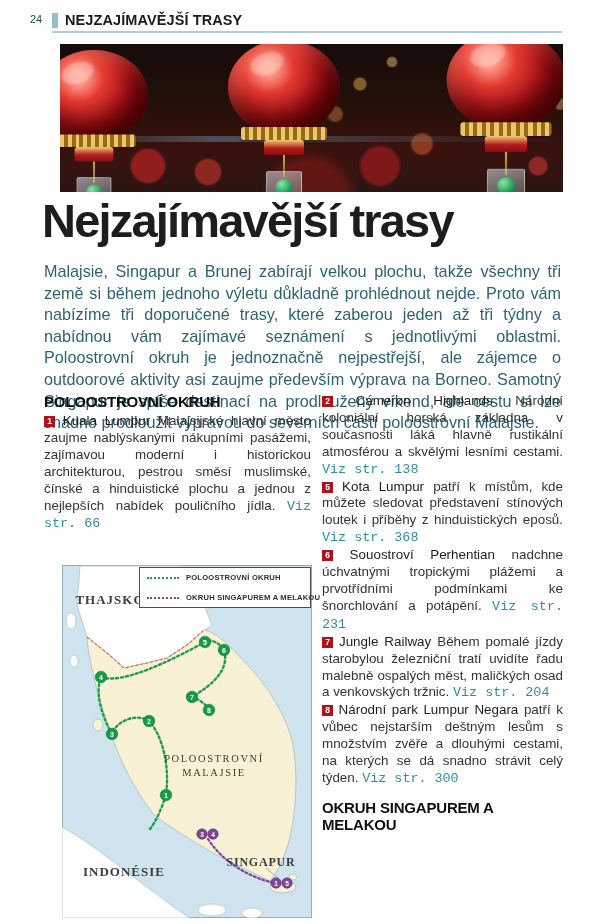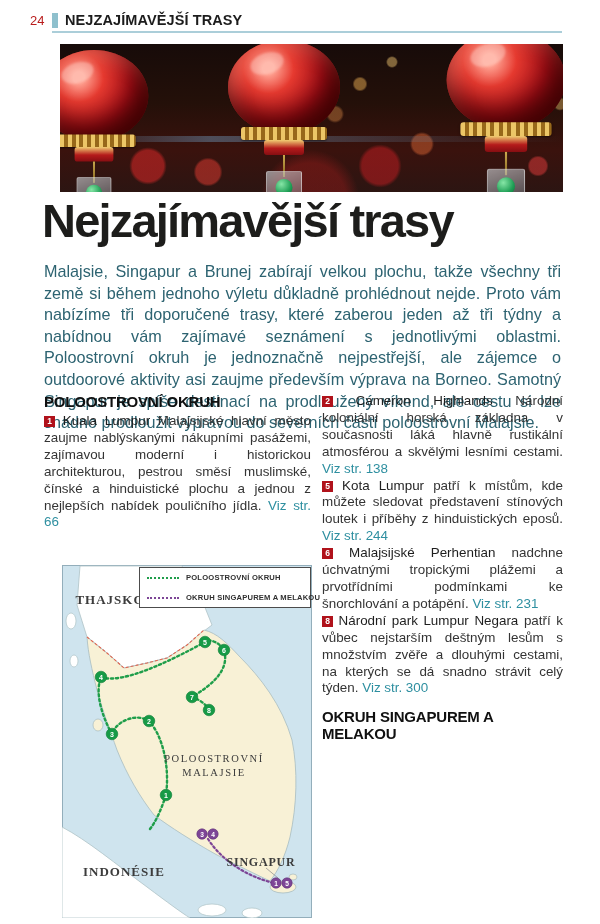--- a/index.html
+++ b/index.html
@@ -1,21 +1,21 @@
 <!DOCTYPE html>
 <html><head>
 <meta charset="utf-8">
 <style>
   * { margin:0; padding:0; box-sizing:border-box; }
   html,body { width:600px; height:924px; background:#ffffff;
     font-family:"Liberation Sans", sans-serif; position:relative; overflow:hidden; }
   .abs { position:absolute; }
 
   
-  .pagenum { left:30px; top:13px; font-size:13px; color:#b91c1c; }
+  .pagenum { left:30px; top:13px; font-size:11px; color:#14532d; }
   .accent-bar { left:52px; top:13px; width:6px; height:15px; background:#8fc0cd; }
   .header-title { left:65px; top:12px; font-size:14.5px; font-weight:bold; color:#1c1c1c; letter-spacing:0.1px; }
   .header-rule { left:52px; top:31px; width:510px; height:2px; background:#abced9; }
 
   
   .photo { left:60px; top:44px; width:503px; height:148px; overflow:hidden;
     background-image:
       radial-gradient(circle 26px at 88px 122px,  rgba(220,40,40,.55) 0 60%, transparent 72%),
       radial-gradient(circle 20px at 148px 128px, rgba(230,60,50,.50) 0 60%, transparent 72%),
       radial-gradient(circle 30px at 320px 122px, rgba(200,30,35,.50) 0 60%, transparent 72%),
@@ -55,21 +55,21 @@
 
   
   .col-left  { left:44px;  top:393px; width:267px; }
   .col-right { left:322px; top:393px; width:241px; }
   .sec-head { font-size:15px; font-weight:bold; color:#101010; letter-spacing:-0.2px; margin-bottom:3px; }
   .sec-head.second { margin-top:11px; }
   .body { font-size:13.4px; line-height:16.9px; color:#343434; text-align:justify; }
   .badge { display:inline-block; width:11px; height:11px; background:#b0121b; color:#fff;
     font-size:8.5px; font-weight:bold; text-align:center; line-height:11px; vertical-align:1px; }
   .stop-name { font-weight:normal; color:#1e1e1e; }
-  .ref { color:#2e8fa0; }
+  .ref { color:#2e8fa0;font-family:Liberation Mono, monospace; }
 
   
   .map { left:62px; top:565px; width:250px; height:353px; }
   .legend { position:absolute; left:77px; top:2px; width:172px; height:41px; background:#ffffff;
     border:1px solid #4c4c4c; padding:5px 7px; display:flex; flex-direction:column; justify-content:space-between; }
   .legend-row { display:flex; align-items:center; gap:7px; }
   .swatch { width:32px; height:0; border-top:2px dotted #1f9e4a; flex:none; }
   .swatch.purple { border-top-color:#7d4596; }
   .legend-label { font-size:7.6px; font-weight:bold; color:#303030; letter-spacing:0.2px; white-space:nowrap; }
   .map-serif { font-family:"Liberation Serif", serif; fill:#3c3c3c; }
@@ -113,22 +113,23 @@
 <h1 class="abs page-title">Nejzajímavější trasy</h1>
 <p class="abs intro">Malajsie, Singapur a Brunej zabírají velkou plochu, takže všechny tři země si během jednoho výletu důkladně prohlédnout nejde. Proto vám nabízíme tři doporučené trasy, které zaberou jeden až tři týdny a nabídnou vám zajímavé seznámení s jednotlivými oblastmi. Poloostrovní okruh je jednoznačně nejpestřejší, ale zájemce o outdoorové aktivity asi zaujme především výprava na Borneo. Samotný Singapur je spíše destinací na prodloužený víkend, ale cestu si lze snadno prodloužit výpravou do severních částí poloostrovní Malajsie.</p>
 
 <div class="abs col-left">
   <h3 class="sec-head">POLOOSTROVNÍ OKRUH</h3>
   <p class="body"><span class="badge">1</span> <span class="stop-name">Kuala Lumpur</span> <span>Malajsijské hlavní město zaujme nablýskanými nákupními pasážemi, zajímavou moderní i historickou architekturou, pestrou směsí muslimské, čínské a hinduistické plochu a jednou z nejlepších nabídek pouličního jídla.</span> <span class="ref">Viz str. 66</span></p>
 </div>
 
 <div class="abs col-right">
   <p class="body"><span class="badge">2</span> <span class="stop-name">Cameron Highlands</span> <span>Národní koloniální horská základna v současnosti láká hlavně rustikální atmosférou a skvělými lesními cestami.</span> <span class="ref">Viz str. 138</span></p>
-  <p class="body"><span class="badge">5</span> <span class="stop-name">Kota Lumpur</span> <span>patří k místům, kde můžete sledovat představení stínových loutek i příběhy z hinduistických eposů.</span> <span class="ref">Viz str. 244</span></p>
-  <p class="body"><span class="badge">6</span> <span class="stop-name">Malajsijské Perhentian</span> <span>nadchne úchvatnými tropickými plážemi a prvotřídními podmínkami ke šnorchlování a potápění.</span> <span class="ref">Viz str. 231</span></p>
+  <p class="body"><span class="badge">5</span> <span class="stop-name">Kota Lumpur</span> <span>patří k místům, kde můžete sledovat představení stínových loutek i příběhy z hinduistických eposů.</span> <span class="ref">Viz str. 368</span></p>
+  <p class="body"><span class="badge">6</span> <span class="stop-name">Souostroví Perhentian</span> <span>nadchne úchvatnými tropickými plážemi a prvotřídními podmínkami ke šnorchlování a potápění.</span> <span class="ref">Viz str. 231</span></p>
+  <p class="body"><span class="badge">7</span> <span class="stop-name">Jungle Railway</span> <span>Během pomalé jízdy starobylou železniční tratí uvidíte řadu malebně ospalých měst, maličkých osad a venkovských tržnic.</span> <span class="ref">Viz str. 204</span></p>
   <p class="body"><span class="badge">8</span> <span class="stop-name">Národní park Lumpur Negara</span> <span>patří k vůbec nejstarším deštným lesům s množstvím zvěře a dlouhými cestami, na kterých se dá snadno strávit celý týden.</span> <span class="ref">Viz str. 300</span></p>
   <h3 class="sec-head second">OKRUH SINGAPUREM A MELAKOU</h3>
 
 </div>
 
 <div class="abs map">
   <svg viewBox="0 0 250 353" width="250" height="353">
     <rect x="0.5" y="0.5" width="249" height="352" fill="#cfe4ee" stroke="#93aebb" stroke-width="1"></rect>
 
     <path d="M 18,1 L 120,1 L 138,30 L 150,60 L 142,66 L 125,80 L 105,93 L 85,98 L 62,103 L 45,88 L 25,72 L 15,40 Z" fill="#ffffff" stroke="#aec3c6" stroke-width="0.8"></path>

